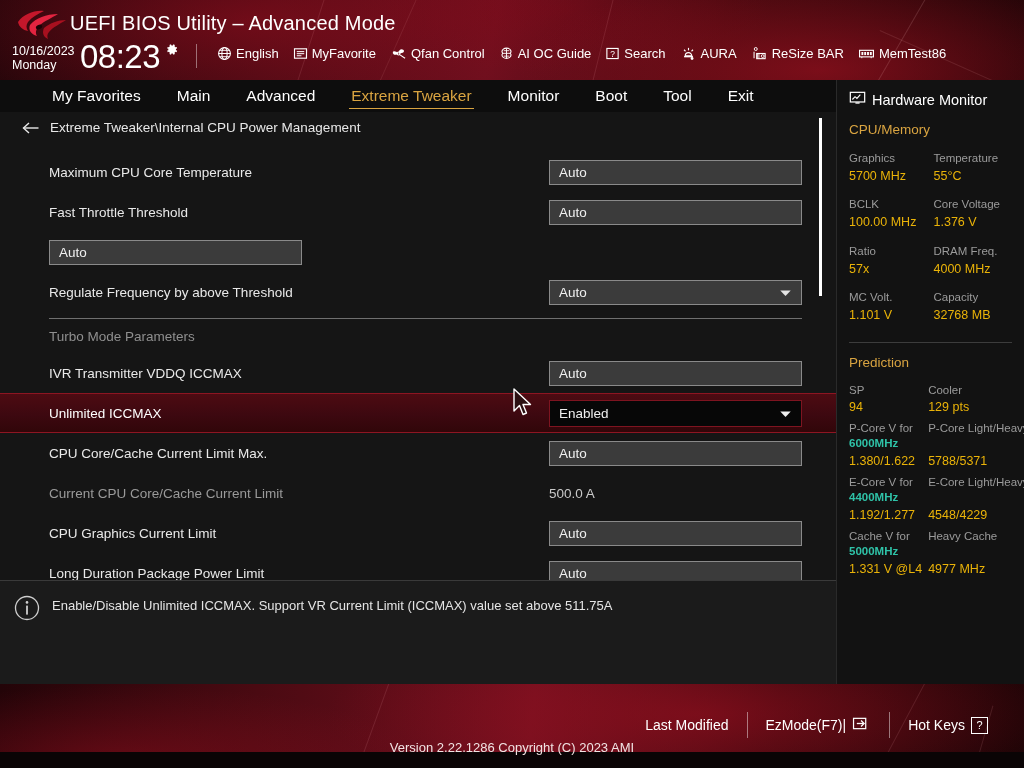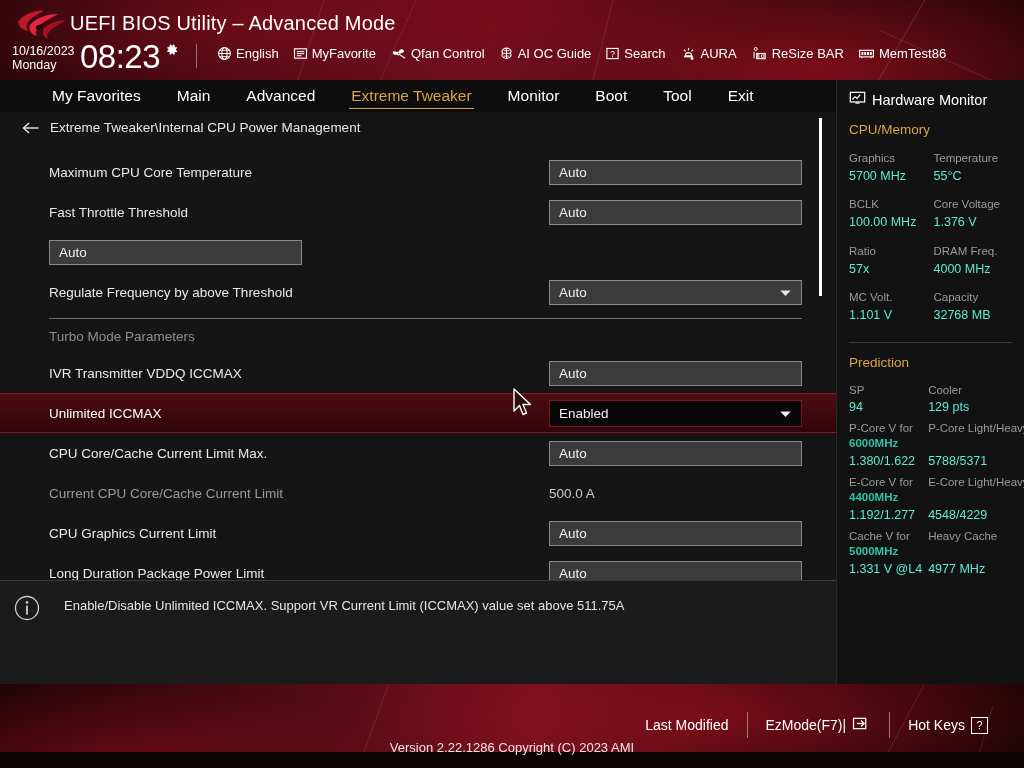--- a/index.html
+++ b/index.html
@@ -111,37 +111,37 @@
 
   .scrollbar {
     position: absolute; right: 14px; top: 6px; width: 3px; height: 178px;
     background: #ffffff;
   }
 
   
   .helpbar {
     position: absolute; left: 0; top: 580px; width: 836px; height: 104px;
     background: #1b1b1b; border-top: 1px solid #3a3a3a;
-    display: flex; align-items: flex-start; padding: 12px 20px 0 14px; gap: 24px;
+    display: flex; align-items: flex-start; padding: 12px 20px 0 14px; gap: 12px;
   }
   .info-ic { width: 26px; height: 26px; flex: 0 0 26px; margin-top: 2px; }
   .help-txt { font-size: 13px; color: #e4e4e4; line-height: 1.5; padding-top: 3px; }
 
   
   .side {
     position: absolute; left: 836px; top: 80px; width: 188px; height: 604px;
     background: #121212; border-left: 1px solid #2a2a2a;
     padding: 10px 12px 0 12px; overflow: hidden;
   }
   .side-hdr { display:flex; align-items:center; gap:6px; margin-bottom: 12px; }
   .side-hdr .t { font-size: 14.5px; color: #fff; white-space: nowrap; }
   .grp-title { font-size: 13.5px; color: #d9a441; margin-bottom: 13px; }
   .hm-grid { display: grid; grid-template-columns: 1fr 1fr; row-gap: 0; column-gap: 6px; }
   .hm-k { font-size: 11.5px; color: #9b9b9b; line-height: 1.45; white-space: nowrap; }
-  .hm-v { font-size: 12.5px; color: #5eead4; line-height: 1.5; margin-bottom: 11px; white-space: nowrap; }
+  .hm-v { font-size: 12.5px; color: #eab308; line-height: 1.5; margin-bottom: 11px; white-space: nowrap; }
   .side-div { height:1px; background:#3c3c3c; margin: 6px 0 12px 0; }
   .hm-k .cy { color: #2fc3a8; font-weight: bold; }
   .pred .hm-v { margin-bottom: 4px; }
   .pred .hm-k { line-height: 1.35; }
 
   
   .footer {
     position: absolute; left: 0; top: 684px; width: 1024px; height: 68px;
     background:
       radial-gradient(ellipse 420px 110px at 120px 80px, rgba(150,14,30,.50), transparent 72%),

